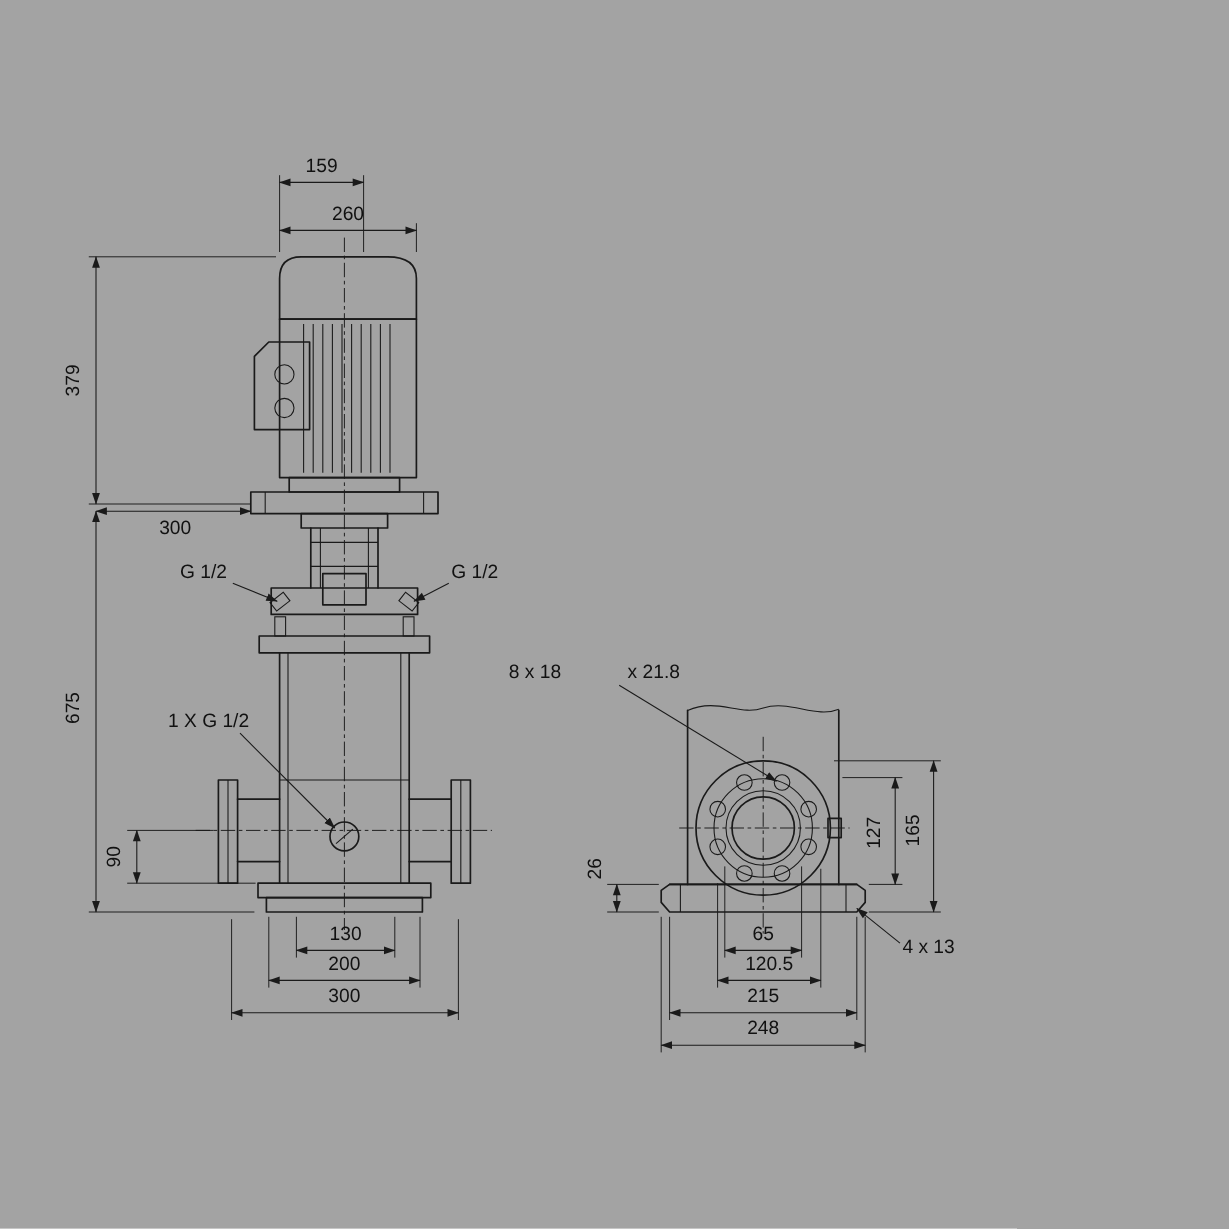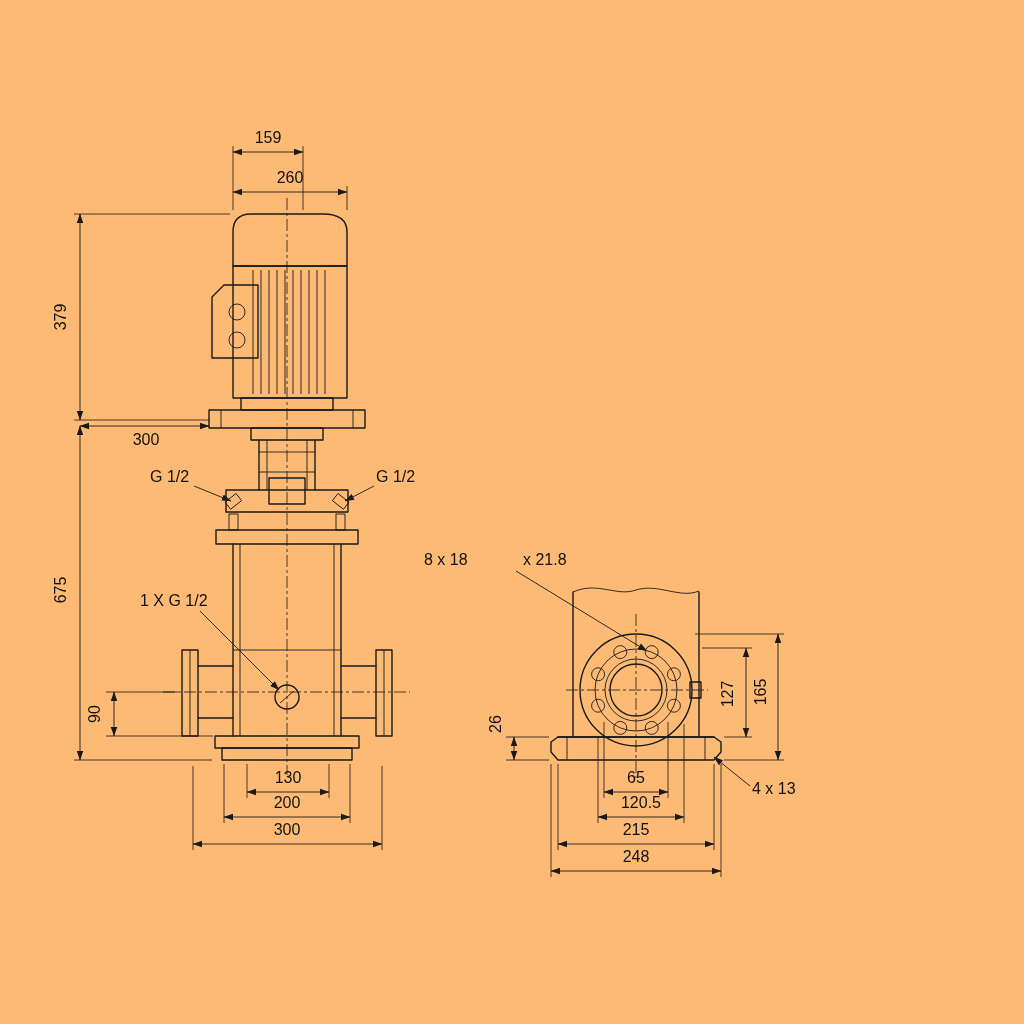--- a/index.html
+++ b/index.html
@@ -1,16 +1,16 @@
 <!DOCTYPE html>
 <html><head>
 <meta charset="utf-8">
 <style>
   html,body{margin:0;padding:0;background:#ffffff;}
-  .canvas{width:1024px;height:1024px;position:relative;background:#fdba74;overflow:hidden;}
+  .canvas{width:1024px;height:1024px;position:relative;background:#a3a3a3;overflow:hidden;}
   svg{display:block;}
   
   .ol{fill:none;stroke:#1a1a1a;stroke-width:1.4;stroke-linejoin:round;stroke-linecap:round;}
   .th{fill:none;stroke:#1a1a1a;stroke-width:0.9;}
   .dim{fill:none;stroke:#1a1a1a;stroke-width:0.9;}
   .ext{fill:none;stroke:#1a1a1a;stroke-width:0.8;}
   .cl{fill:none;stroke:#1a1a1a;stroke-width:0.8;stroke-dasharray:12 3 3 3;}
   text{font-family:"Liberation Sans","DejaVu Sans",sans-serif;font-size:16px;fill:#111111;}
 </style>
 </head>

